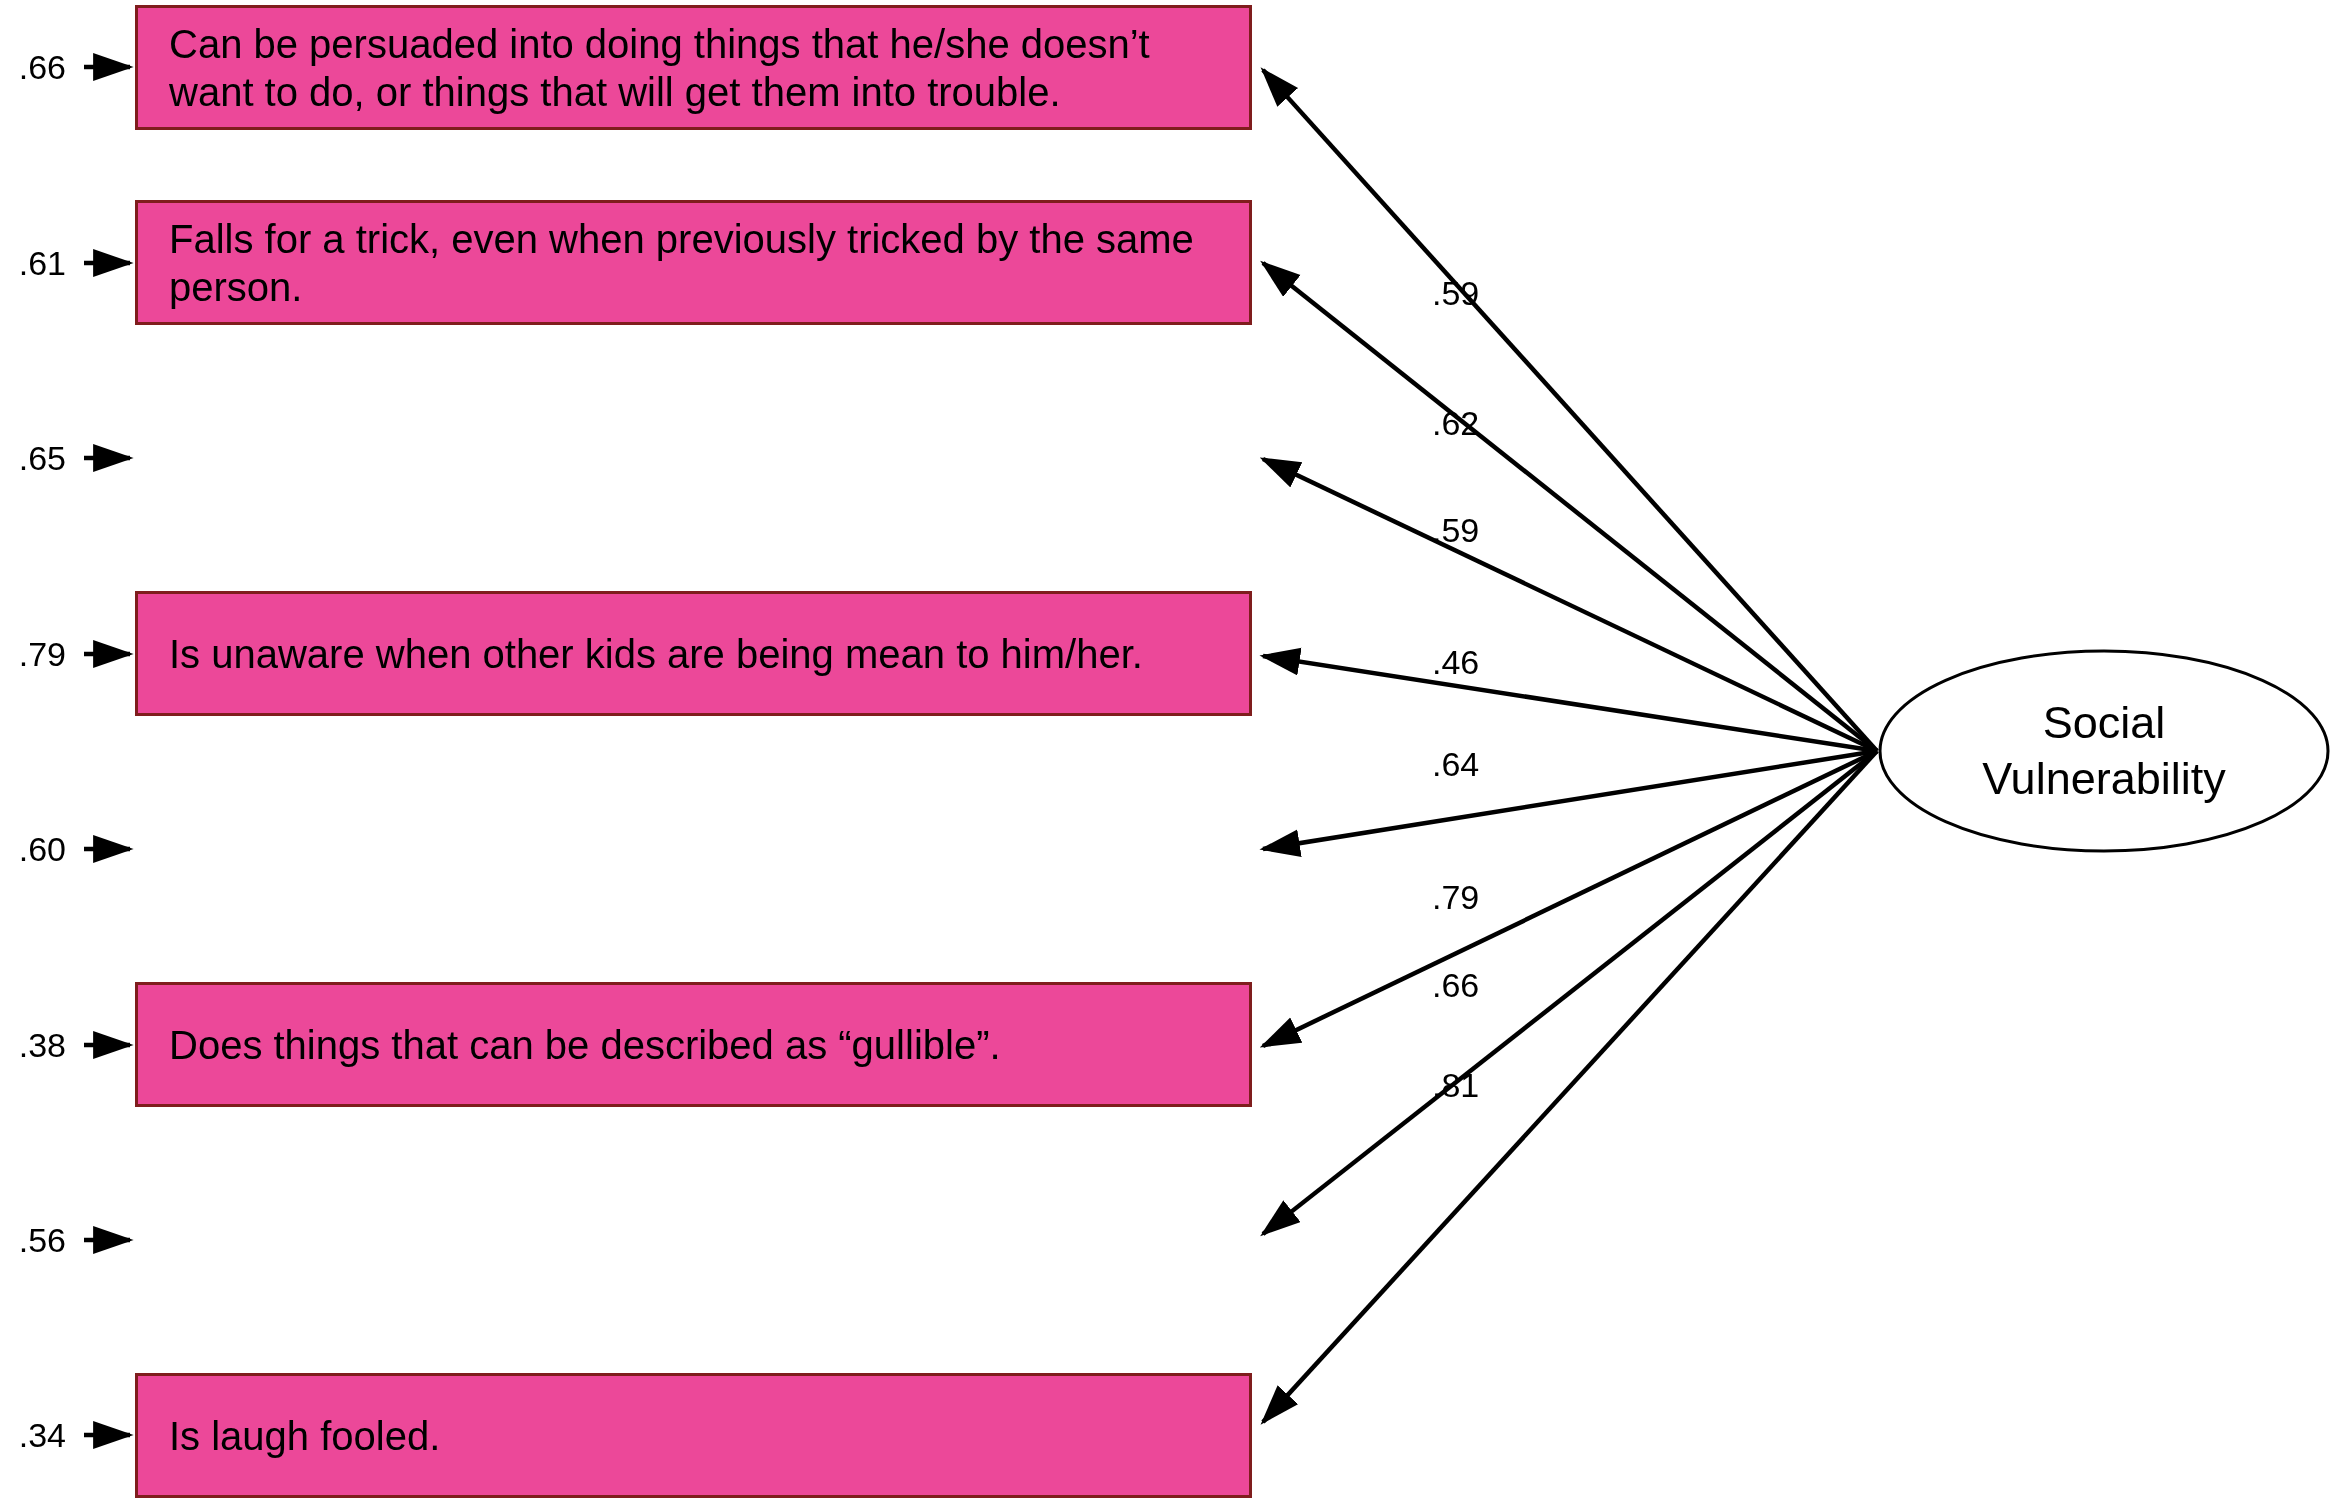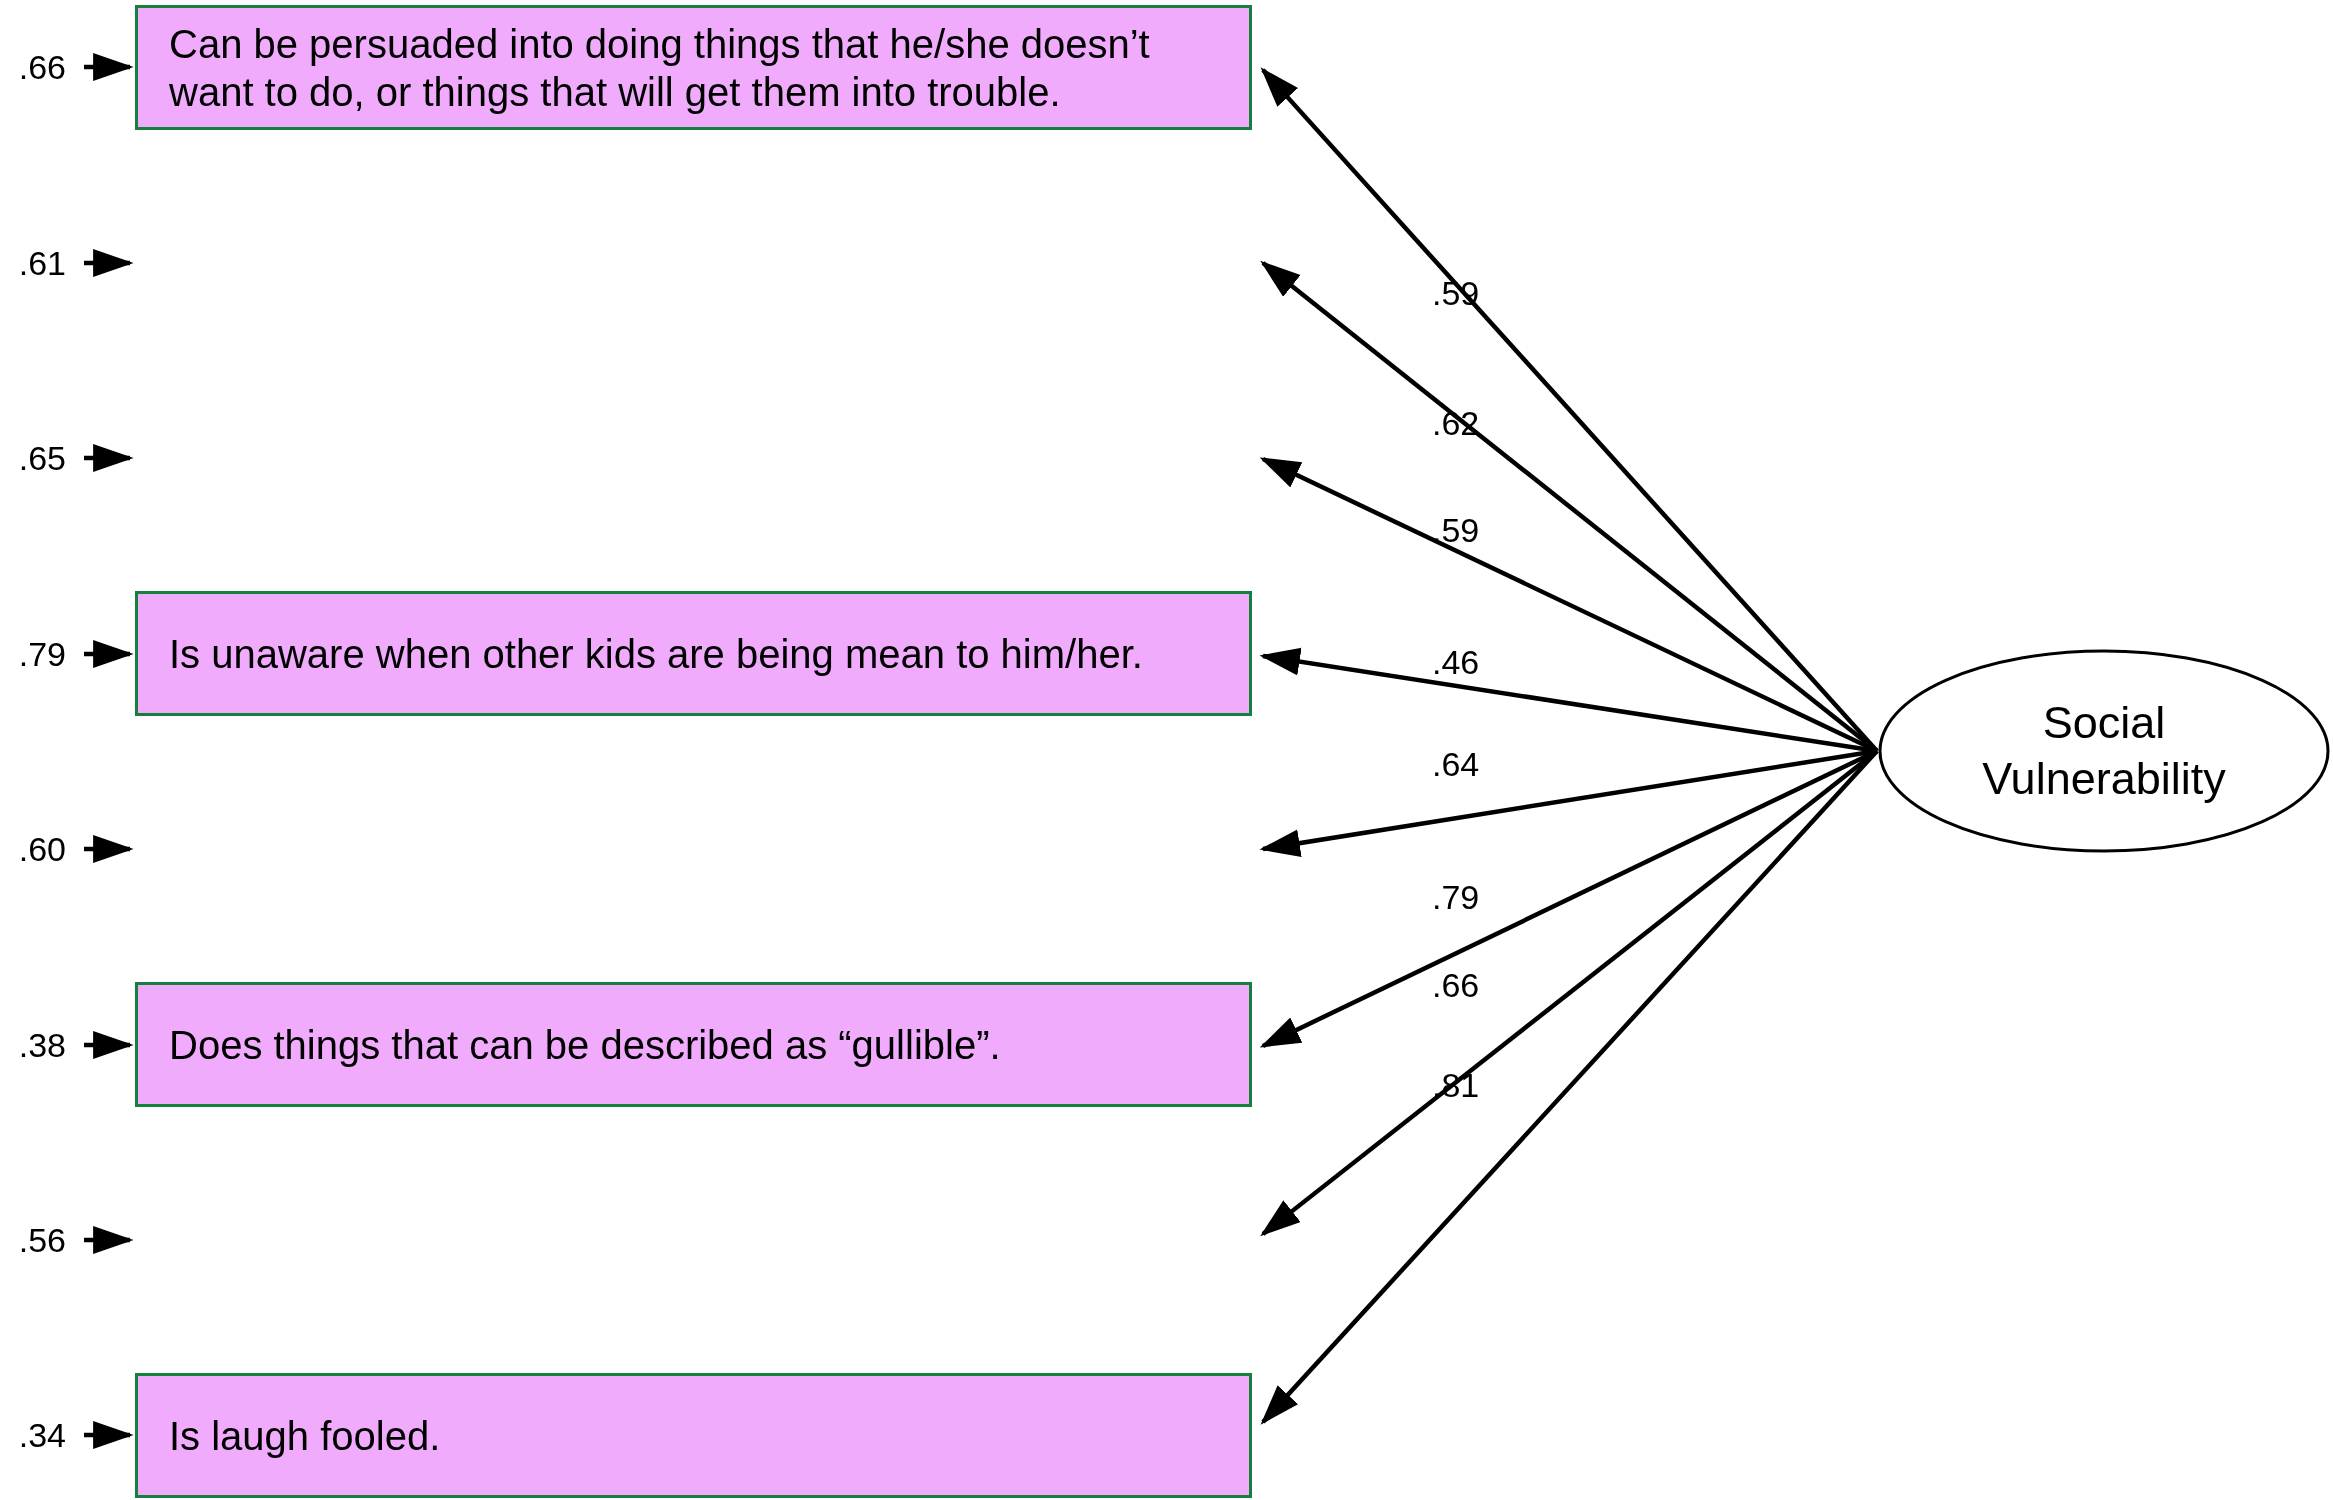--- a/index.html
+++ b/index.html
@@ -20,23 +20,23 @@
     position: absolute;
     left: 0; top: 0;
     width: 2333px;
     height: 1500px;
   }
   .item-box {
     position: absolute;
     left: 135px;
     width: 1117px;
     height: 125px;
-    border: 3px solid #15803d;
+    border: 3px solid #7f1d1d;
     box-sizing: border-box;
-    background: #f0abfc;
+    background: #ec4899;
     display: flex;
     align-items: center;
   }
   .item-text {
     display: block;
     padding-left: 31px;
     padding-right: 40px;
     font-size: 40px;
     line-height: 48px;
     letter-spacing: 0;
@@ -99,20 +99,23 @@
     <line x1="84" y1="1045" x2="130" y2="1045" stroke="#000" stroke-width="4.5" marker-end="url(#arrowhead)"></line>
     <line x1="84" y1="1240" x2="130" y2="1240" stroke="#000" stroke-width="4.5" marker-end="url(#arrowhead)"></line>
     <line x1="84" y1="1435" x2="130" y2="1435" stroke="#000" stroke-width="4.5" marker-end="url(#arrowhead)"></line>
 
     <ellipse cx="2104" cy="751" rx="224" ry="100" fill="#ffffff" stroke="#000" stroke-width="3"></ellipse>
   </svg>
 
   <div class="item-box" style="top:5px">
       <span class="item-text">Can be persuaded into doing things that he/she doesn’t want to do, or things that will get them into trouble.</span>
     </div>
+  <div class="item-box" style="top:200px">
+      <span class="item-text">Falls for a trick, even when previously tricked by the same person.</span>
+    </div>
   <div class="item-box" style="top:591px">
       <span class="item-text">Is unaware when other kids are being mean to him/her.</span>
     </div>
   <div class="item-box" style="top:982px">
       <span class="item-text">Does things that can be described as “gullible”.</span>
     </div>
   <div class="item-box" style="top:1373px">
       <span class="item-text">Is laugh fooled.</span>
     </div>
 

